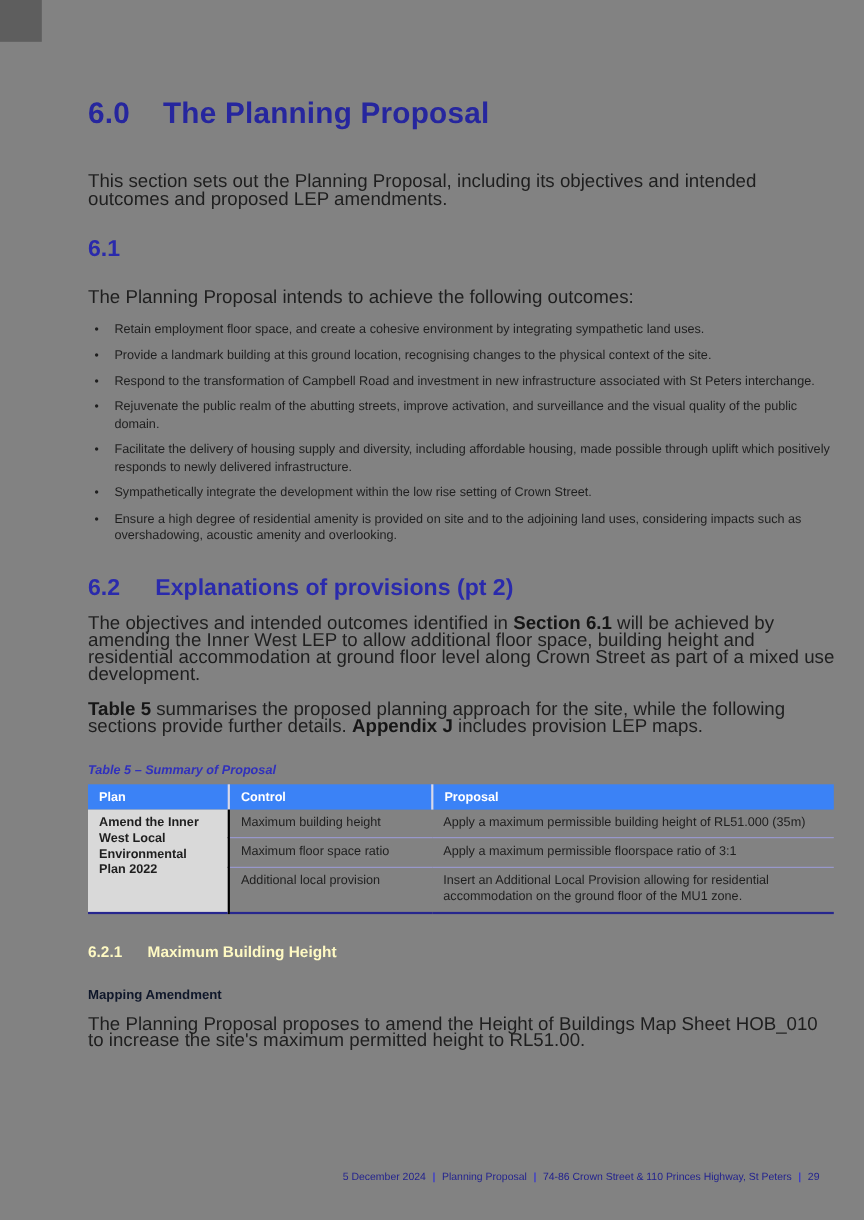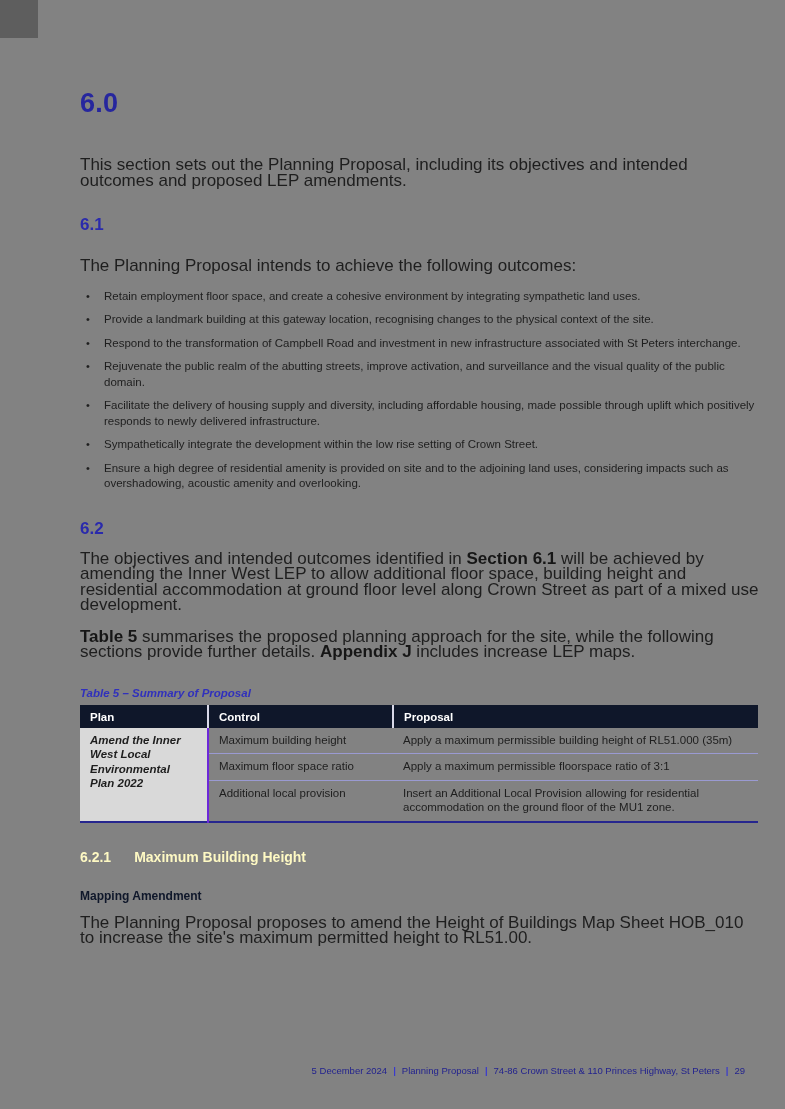--- a/index.html
+++ b/index.html
@@ -28,21 +28,21 @@
     display:flex;gap:30px;
     letter-spacing:.2px;
   }
   .para{
     font-size:17px;line-height:15.5px;
     margin:0;color:#1e1e1e;
   }
   .intro{margin-top:38px;}
   h2.sec{
     margin:27px 0 0 0;
-    font-size:17px;font-weight:bold;
+    font-size:21px;font-weight:bold;
     color:#2a2aac;
     display:flex;gap:32px;
   }
   .lead{margin-top:23px;}
   ul.outcomes{
     list-style:none;
     margin:15px 0 0 0;padding:0;
   }
   ul.outcomes li{
     position:relative;
@@ -66,41 +66,40 @@
   }
   table.summary{
     border-collapse:collapse;
     width:678px;
     table-layout:fixed;
   }
   table.summary col.c1{width:128px;}
   table.summary col.c2{width:185px;}
   table.summary col.c3{width:365px;}
   table.summary th{
-    background:#0f172a;
+    background:#3b82f6;
     color:#ffffff;
     font-size:11.5px;font-weight:bold;
     text-align:left;
     padding:6px 10px 5px 10px;
     border-right:2px solid #d8d8e8;
   }
   table.summary th:last-child{border-right:none;}
   table.summary td{
     font-size:11.5px;line-height:14.5px;
     padding:5px 10px 6px 10px;
     vertical-align:top;
     color:#1e1e1e;
   }
   td.plan-cell{
     background:#d9d9d9;
     color:#20207e;
     font-weight:bold;
-    border-right:2px solid #6d28d9;
+    border-right:2px solid #000000;
     padding-top:7px;
-    font-style:italic;
   }
   tr.body-row td.ctl, tr.body-row td.prop{
     border-bottom:1px solid #9a9ad2;
   }
   tr.body-row:last-child td.ctl,
   tr.body-row:last-child td.prop{
     border-bottom:2.5px solid #26268e;
   }
   table.summary{border-bottom:2.5px solid #26268e;}
   h3.sec3{
@@ -129,47 +128,49 @@
 </style>
 </head>
 <body>
 
 <div class="corner-block"></div>
 
 <div class="content">
 
   <h1 class="doc-title">
     <span>6.0</span>
+    <span>The Planning Proposal</span>
   </h1>
 
   <p class="para intro">This section sets out the Planning Proposal, including its objectives and intended outcomes and proposed LEP amendments.</p>
 
   <h2 class="sec">
     <span>6.1</span>
   </h2>
 
   <p class="para lead">The Planning Proposal intends to achieve the following outcomes:</p>
 
   <ul class="outcomes">
     <li>Retain employment floor space, and create a cohesive environment by integrating sympathetic land uses.</li>
-    <li>Provide a landmark building at this gateway location, recognising changes to the physical context of the site.</li>
+    <li>Provide a landmark building at this ground location, recognising changes to the physical context of the site.</li>
     <li>Respond to the transformation of Campbell Road and investment in new infrastructure associated with St Peters interchange.</li>
     <li>Rejuvenate the public realm of the abutting streets, improve activation, and surveillance and the visual quality of the public domain.</li>
     <li>Facilitate the delivery of housing supply and diversity, including affordable housing, made possible through uplift which positively responds to newly delivered infrastructure.</li>
     <li>Sympathetically integrate the development within the low rise setting of Crown Street.</li>
     <li>Ensure a high degree of residential amenity is provided on site and to the adjoining land uses, considering impacts such as overshadowing, acoustic amenity and overlooking.</li>
   </ul>
 
   <h2 class="sec">
     <span>6.2</span>
+    <span>Explanations of provisions (pt 2)</span>
   </h2>
 
   <p class="para p62a"><span>The objectives and intended outcomes identified in </span><b class="inl">Section 6.1</b><span> will be achieved by amending the Inner West LEP to allow additional floor space, building height and residential accommodation at ground floor level along Crown Street as part of a mixed use development.</span></p>
 
-  <p class="para p62b"><b class="inl">Table 5</b><span> summarises the proposed planning approach for the site, while the following sections provide further details. </span><b class="inl">Appendix J</b><span> includes increase LEP maps.</span></p>
+  <p class="para p62b"><b class="inl">Table 5</b><span> summarises the proposed planning approach for the site, while the following sections provide further details. </span><b class="inl">Appendix J</b><span> includes provision LEP maps.</span></p>
 
   <div class="tbl-caption">Table 5 – Summary of Proposal</div>
 
   <table class="summary">
     <colgroup>
         <col class="c1">
         <col class="c2">
         <col class="c3">
       </colgroup>
     <thead>

